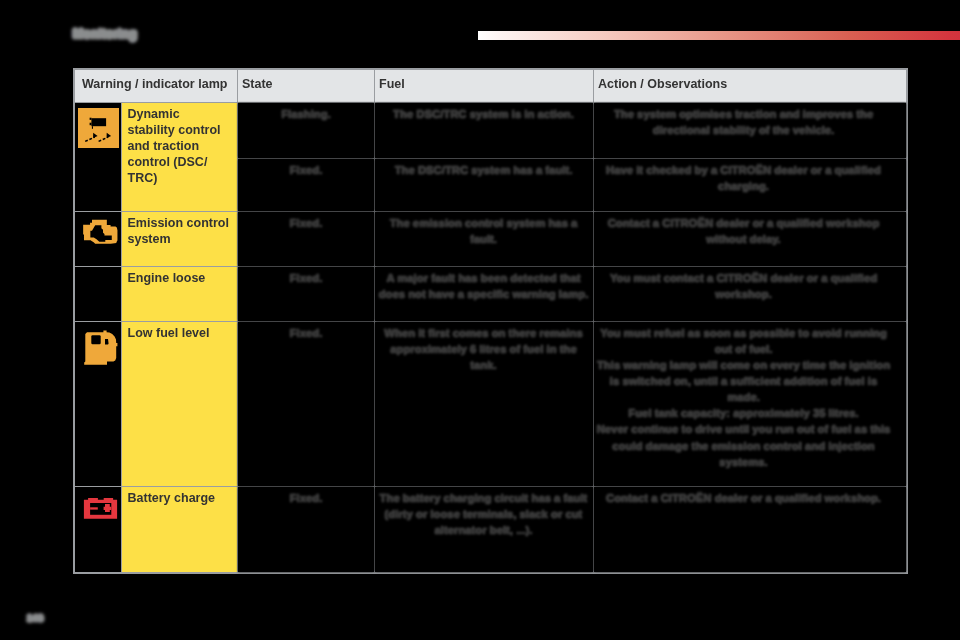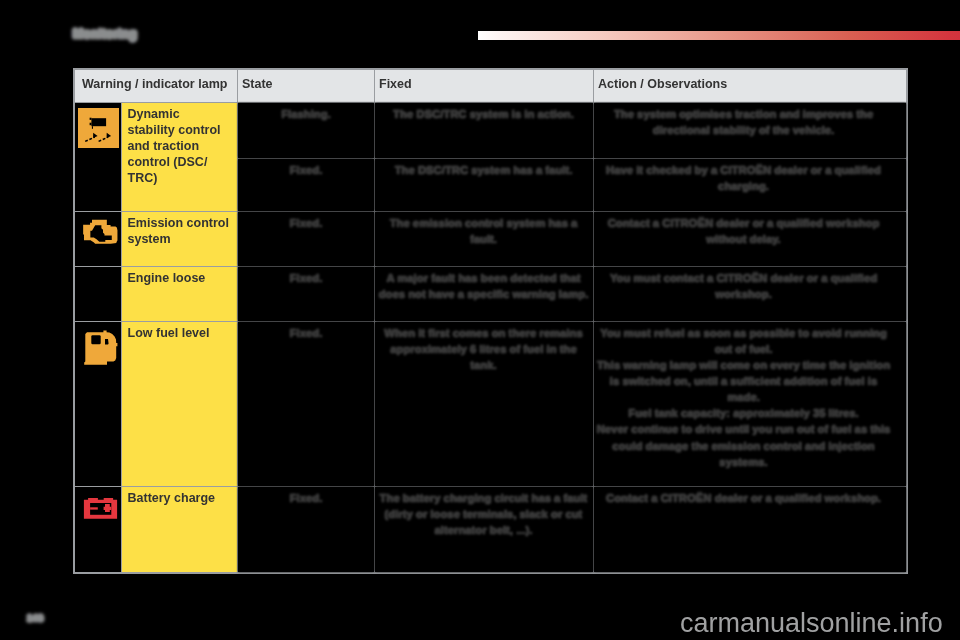--- a/index.html
+++ b/index.html
@@ -87,21 +87,21 @@
       <col class="c1">
         <col class="c2">
         <col class="c3">
         <col class="c4">
         <col class="c5">
     </colgroup>
     <thead>
       <tr>
         <th colspan="2">Warning /​ indicator lamp</th>
         <th>State</th>
-        <th>Fixed</th>
+        <th>Fuel</th>
         <th>Action /​ Observations</th>
       </tr>
     </thead>
     <tbody>
         <tr style="height:56px">
           <td class="icon-cell" rowspan="2">
             <span class="icw">
               <svg class="ic ic-dsc" viewBox="0 0 41 40" width="41" height="40">
                 <rect x="0" y="0" width="41" height="40" fill="#efa83a"></rect>
                 <g fill="#000">
@@ -188,14 +188,13 @@
           </td>
           <td class="name-cell" rowspan="1">Battery charge</td>
           <td class="dark c-state">Fixed.</td>
           <td class="dark c-cause">The battery charging circuit has a fault (dirty or loose terminals, slack or cut alternator belt, ...).</td>
           <td class="dark c-action">Contact a CITROËN dealer or a qualified workshop.</td>
         </tr>
       </tbody>
   </table>
 
   <div class="pageno">146</div>
-  <div class="wm">carmanualsonline.info</div>
 </div>
 
 </body></html>

